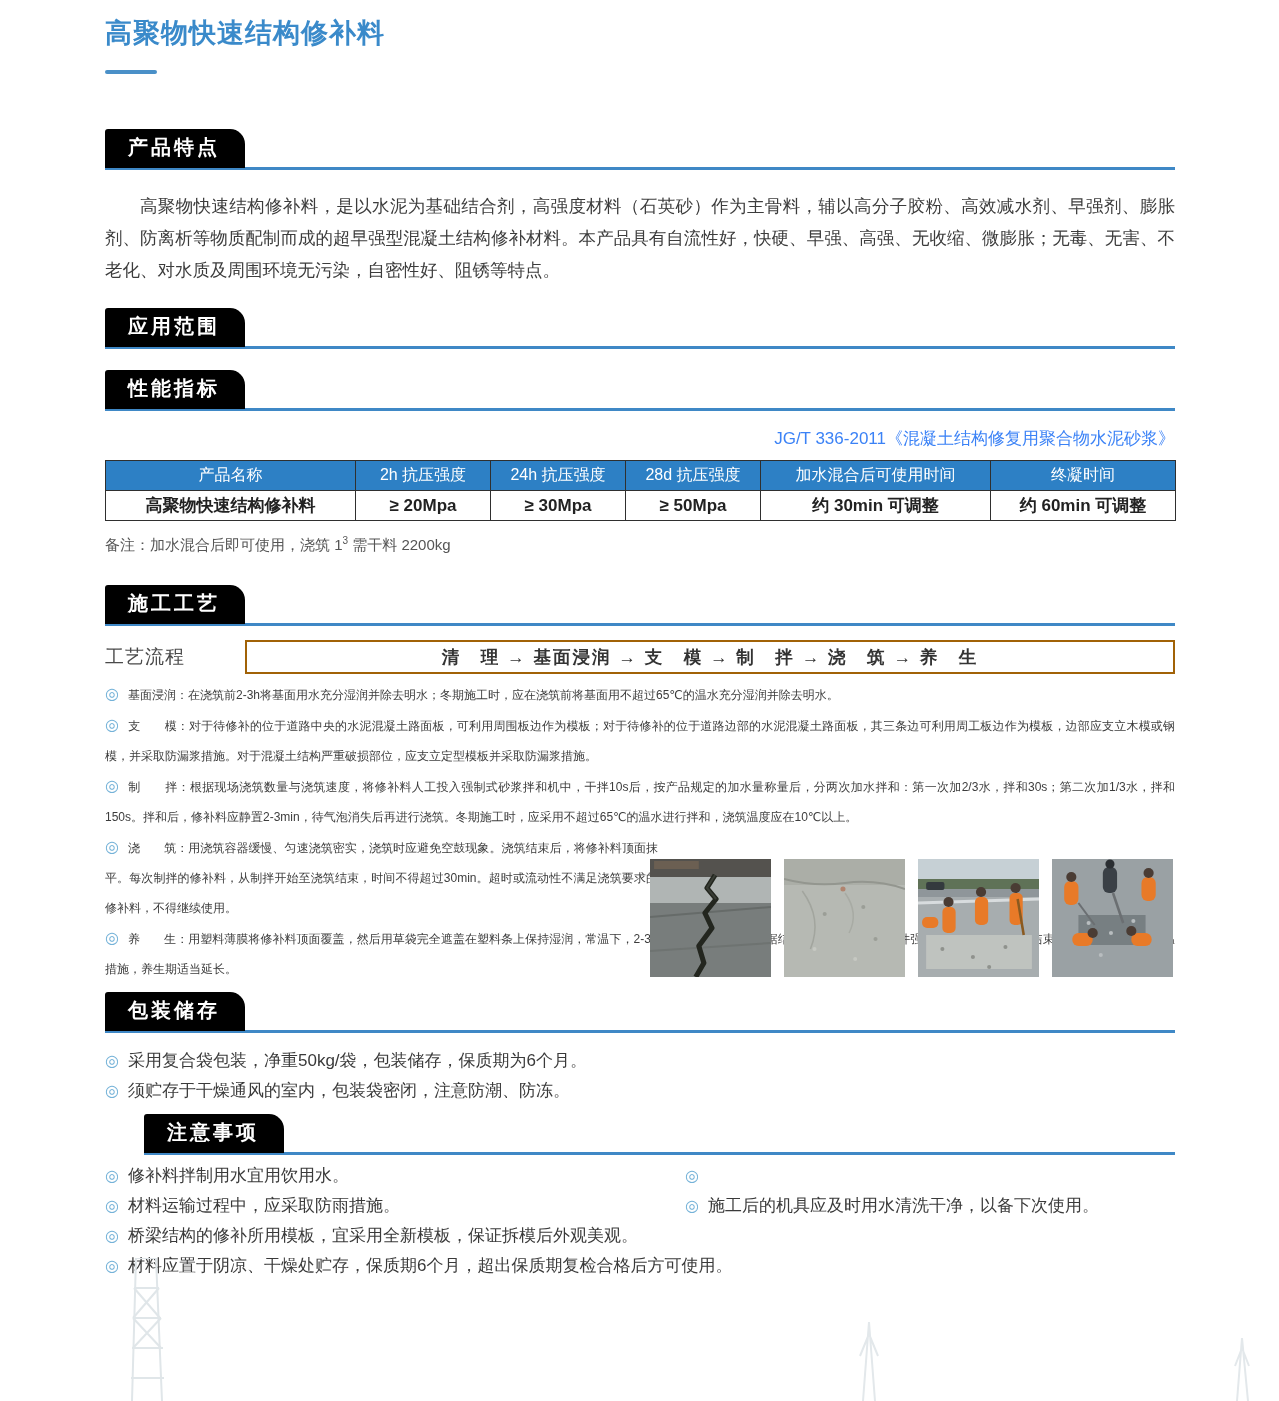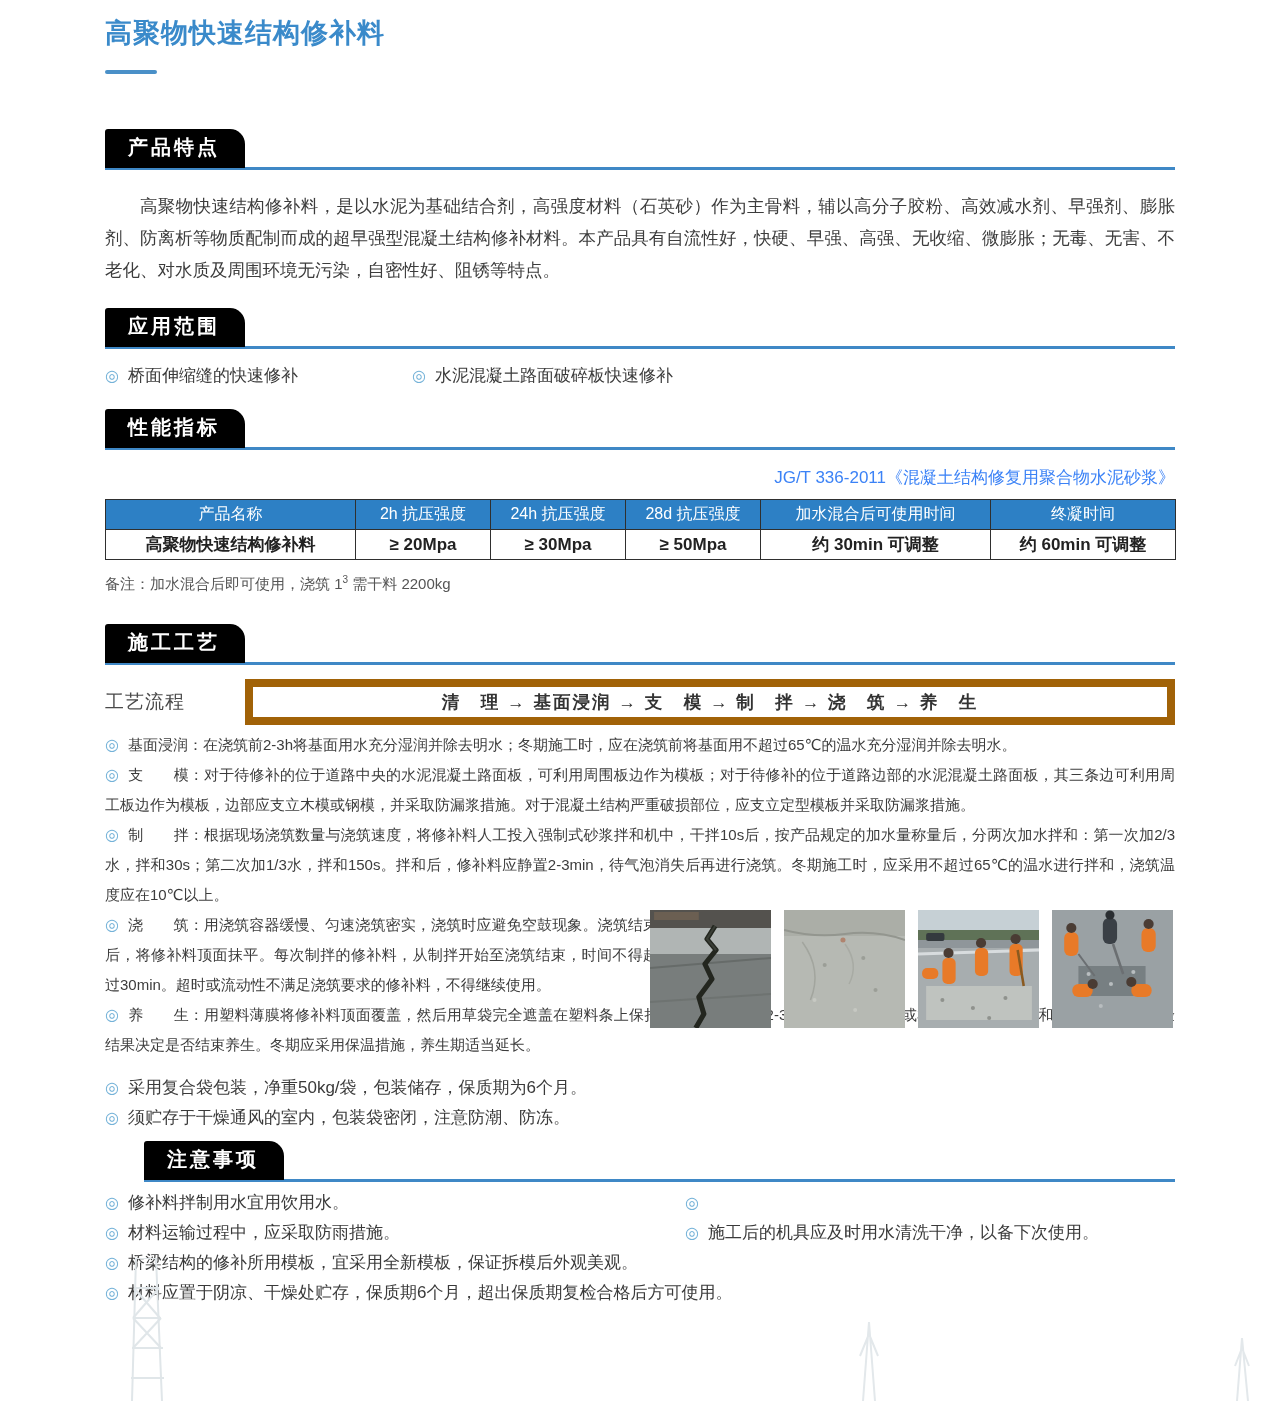--- a/index.html
+++ b/index.html
@@ -35,24 +35,24 @@
   
   .standard-line{margin-top:17px;text-align:right;font-size:17px;line-height:21px;color:#3b82f6;}
   table.perf{margin-top:11px;border-collapse:collapse;width:1070px;table-layout:fixed;}
   table.perf th{background:#2d80c5;color:#fff;font-size:16px;font-weight:500;height:29px;border:1.5px solid #2f2f2f;padding:0 2px;}
   table.perf td{background:#fff;color:#222;font-size:17px;font-weight:700;height:29px;text-align:center;border:1.5px solid #2f2f2f;padding:0 2px;}
   .perf-note{margin-top:11px;font-size:15px;line-height:18px;color:#555;}
   .perf-note sup{font-size:10px;}
   
   .flow-row{margin-top:14px;display:flex;align-items:center;}
   .flow-label{width:140px;font-size:19px;color:#4a4a4a;letter-spacing:1px;}
-  .flow-box{flex:1;border:8px solid #a16207;height:30px;display:flex;align-items:center;justify-content:center;
+  .flow-box{flex:1;border:2px solid #a16207;height:30px;display:flex;align-items:center;justify-content:center;
     font-size:17.5px;font-weight:600;color:#333;letter-spacing:2px;}
   .steps{margin-top:5px;position:relative;}
-  .step{margin:0;font-size:15px;line-height:30px;text-align:justify;color:#3c3c3c;}
+  .step{margin:0;font-size:12px;line-height:30px;text-align:justify;color:#3c3c3c;}
   .step-pour{max-width:553px;min-height:90px;}
   .photo-strip{position:absolute;left:545px;top:180px;width:525px;height:118px;display:flex;gap:13px;}
   .photo{width:121px;height:118px;overflow:hidden;background:#aaa;}
   .photo svg{display:block;width:100%;height:100%;}
   
   .plain-list{margin-top:13px;font-size:17px;line-height:30px;}
   .notes-wrap{margin-top:6px;font-size:17px;line-height:30px;}
   .notes-cols{display:flex;}
   .notes-col-left{width:580px;}
   .notes-col-right{flex:1;}
@@ -68,24 +68,20 @@
 
   <div class="section-head mt-head1">
     <span class="tab">产品特点</span>
     <div class="rule"></div>
   </div>
   <p class="features-para">高聚物快速结构修补料，是以水泥为基础结合剂，高强度材料（石英砂）作为主骨料，辅以高分子胶粉、高效减水剂、早强剂、膨胀剂、防离析等物质配制而成的超早强型混凝土结构修补材料。本产品具有自流性好，快硬、早强、高强、无收缩、微膨胀；无毒、无害、不老化、对水质及周围环境无污染，自密性好、阻锈等特点。</p>
 
   <div class="section-head mt-head2">
     <span class="tab">应用范围</span>
     <div class="rule"></div>
-  </div>
-  <div class="app-list">
-    <div class="app-item"><span class="bullet"></span><span>桥面伸缩缝的快速修补</span></div>
-    <div class="app-item"><span class="bullet"></span><span>水泥混凝土路面破碎板快速修补</span></div>
   </div>
 
   <div class="section-head mt-head3">
     <span class="tab">性能指标</span>
     <div class="rule"></div>
   </div>
   <div class="standard-line">JG/T 336-2011《混凝土结构修复用聚合物水泥砂浆》</div>
   <table class="perf">
     <colgroup>
         <col style="width:250px">
@@ -202,20 +198,24 @@
             <circle cx="40" cy="74" r="5" fill="#4a3c34"></circle>
           <rect x="78" y="74" width="20" height="13" rx="6" fill="#e87a28"></rect>
             <circle cx="78" cy="72" r="5" fill="#4a3c34"></circle>
           <path d="M60,34 l10,30" stroke="#6b6f72" stroke-width="2.5" fill="none"></path>
           <path d="M26,44 l16,22" stroke="#6b6f72" stroke-width="2" fill="none"></path>
         </svg>
       </div>
     </div>
   </div>
 
+  <div class="section-head mt-head5">
+    <span class="tab">包装储存</span>
+    <div class="rule"></div>
+  </div>
   <div class="plain-list">
     <div><span class="bullet"></span><span>采用复合袋包装，净重50kg/袋，包装储存，保质期为6个月。</span></div>
     <div><span class="bullet"></span><span>须贮存于干燥通风的室内，包装袋密闭，注意防潮、防冻。</span></div>
   </div>
 
   <div class="section-head mt-head6">
     <span class="tab">注意事项</span>
     <div class="rule"></div>
   </div>
   <div class="notes-wrap">

